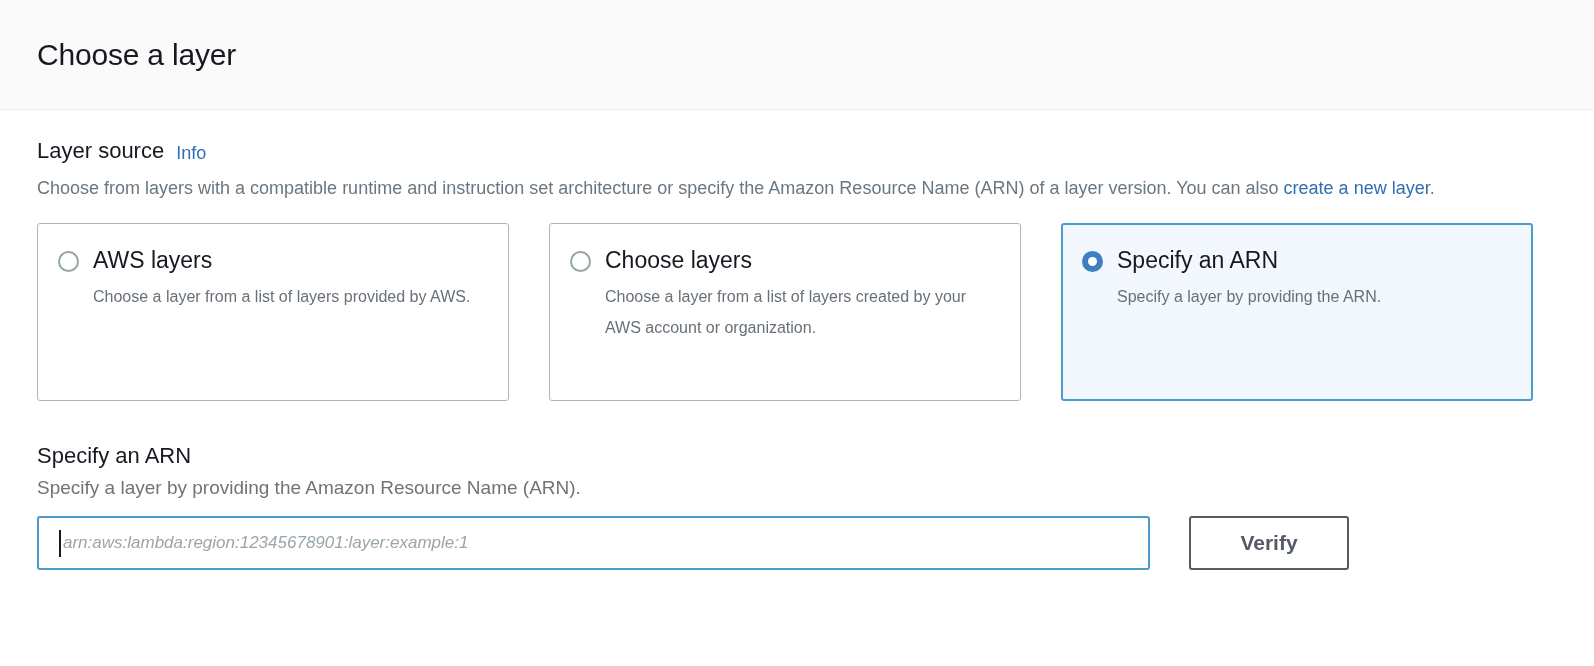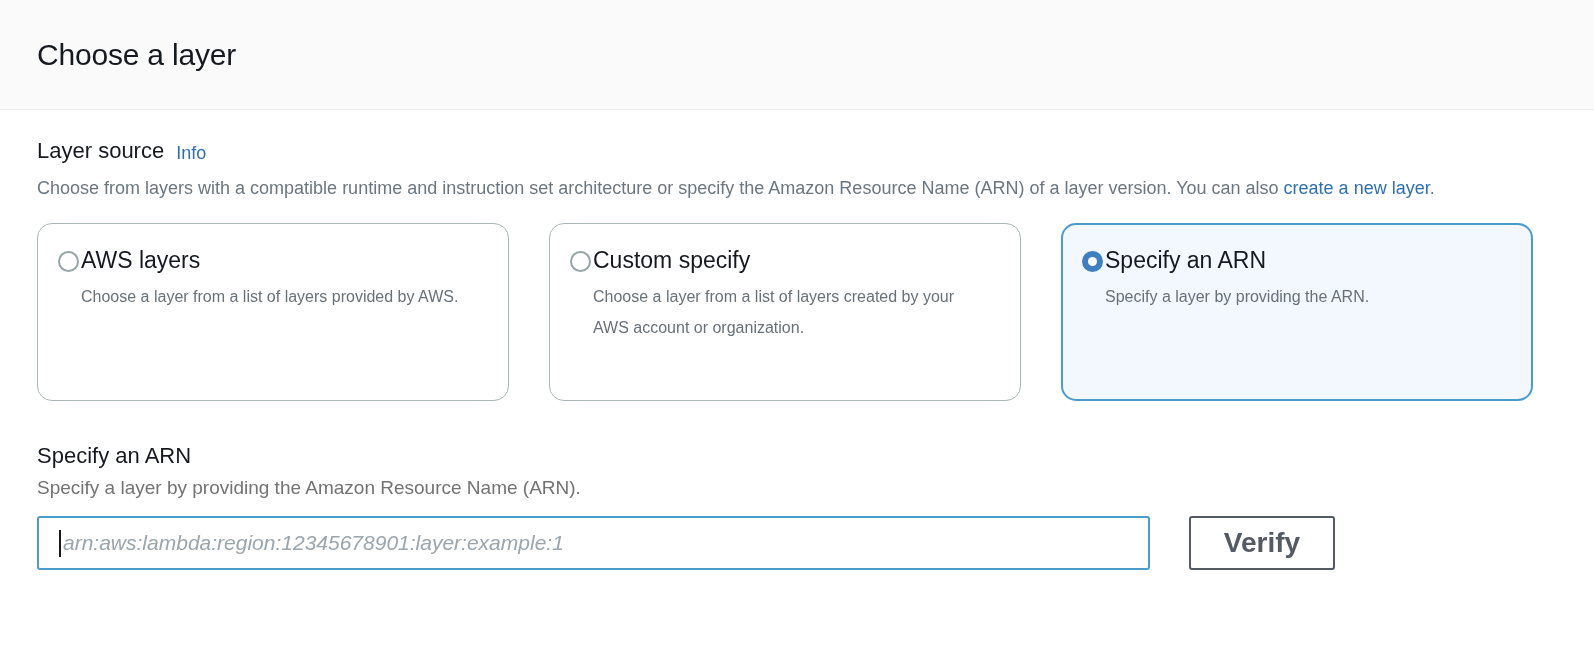--- a/index.html
+++ b/index.html
@@ -81,25 +81,25 @@
   .tiles {
     margin-top: 19px;
     display: flex;
     gap: 40px;
   }
   .tile {
     width: 472px;
     min-height: 178px;
     box-sizing: border-box;
     border: 1px solid #aab7b8;
-    border-radius: 15px;
+    border-radius: 3px;
     background: #ffffff;
     padding: 22px 20px 20px 20px;
     display: flex;
-    gap: 2px;
+    gap: 14px;
     cursor: pointer;
   }
   .tile.selected {
     border: 2px solid #4b9ccb;
     background: #f2f8fd;
     padding: 21px 19px 19px 19px;
   }
 
   .radio {
     flex: 0 0 auto;
@@ -176,43 +176,43 @@
     width: 2px;
     height: 27px;
     background: #16191f;
     flex: 0 0 auto;
   }
   .arn-input {
     border: none;
     outline: none;
     background: transparent;
     font-family: "Liberation Sans", sans-serif;
-    font-size: 21px;
+    font-size: 17px;
     color: #ef4444;
     width: 1060px;
     height: 100%;
     padding: 0 0 0 2px;
     margin: 0;
   }
   .arn-input::placeholder {
     color: #9aa5ad;
     font-style: italic;
     opacity: 1;
   }
 
   .verify-button {
-    width: 146px;
+    width: 160px;
     height: 54px;
     box-sizing: border-box;
     border: 2px solid #545b64;
     border-radius: 3px;
     background: #ffffff;
     color: #545b64;
     font-family: "Liberation Sans", sans-serif;
-    font-size: 28px;
+    font-size: 21px;
     font-weight: bold;
     cursor: pointer;
   }
 </style>
 </head>
 <body>
 
 <div class="modal">
 
   <div class="modal-header">
@@ -236,21 +236,21 @@
         <span class="radio"></span>
         <span class="tile-text">
           <span class="tile-title">AWS layers</span>
           <span class="tile-desc" style="display:block;">Choose a layer from a list of layers provided by AWS.</span>
         </span>
       </div>
 
       <div class="tile">
         <span class="radio"></span>
         <span class="tile-text">
-          <span class="tile-title">Custom specify</span>
+          <span class="tile-title">Choose layers</span>
           <span class="tile-desc" style="display:block;">Choose a layer from a list of layers created by your AWS account or organization.</span>
         </span>
       </div>
 
       <div class="tile selected">
         <span class="radio checked"></span>
         <span class="tile-text">
           <span class="tile-title">Specify an ARN</span>
           <span class="tile-desc" style="display:block;max-width:350px;">Specify a layer by providing the ARN.</span>
         </span>

